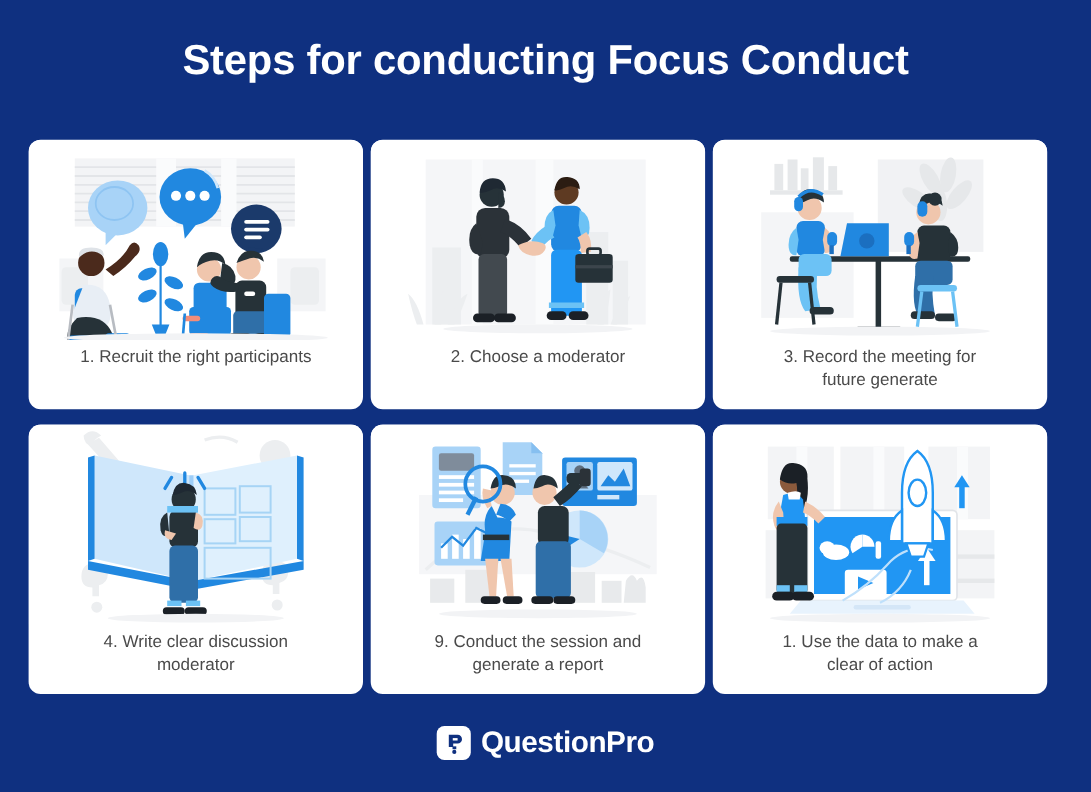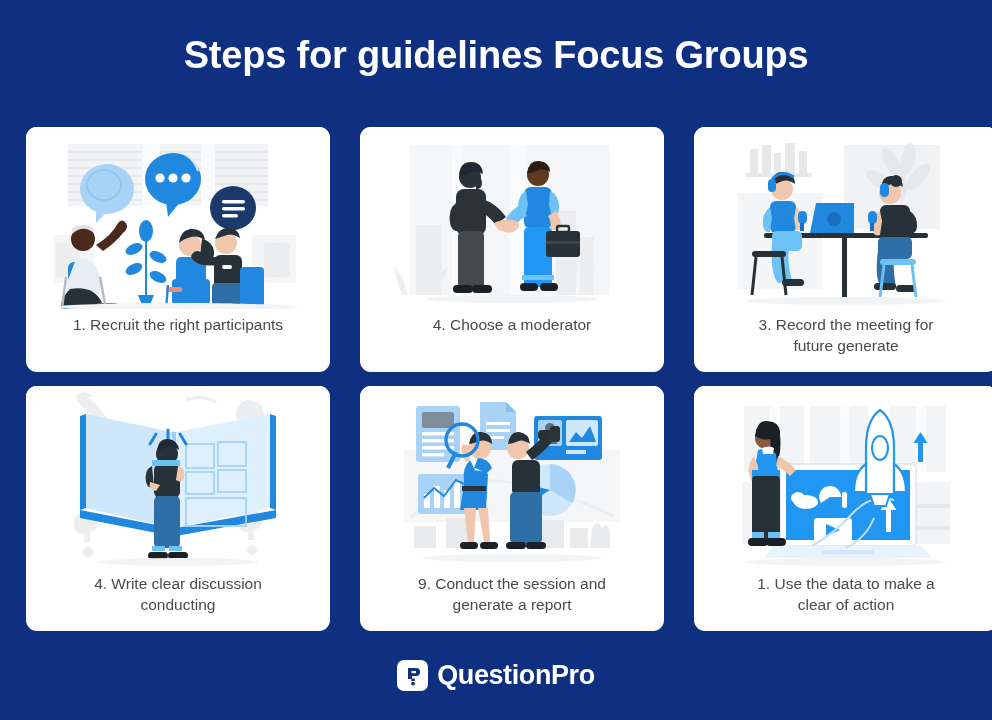--- a/index.html
+++ b/index.html
@@ -24,21 +24,21 @@
     letter-spacing: -0.2px;
     white-space: nowrap;
   }
   .grid {
     position: absolute;
     top: 127px; left: 26px;
     width: 940px;
     display: grid;
     grid-template-columns: repeat(3, 304px);
     grid-template-rows: 245px 245px;
-    gap: 14px 30px;
+    gap: 14px 7px;
   }
   .card {
     background: #ffffff;
     border-radius: 11px;
     position: relative;
     overflow: hidden;
     display: flex;
     flex-direction: column;
   }
   .illus {
@@ -83,21 +83,21 @@
     font-size: 27px;
     font-weight: 600;
     letter-spacing: -0.4px;
   }
 </style>
 </head>
 <body>
 
 <div class="page">
 
-  <div class="title">Steps for guidelines Focus Groups</div>
+  <div class="title">Steps for conducting Focus Conduct</div>
 
   <div class="grid">
 
     <div class="card">
       <div class="illus">
         <svg viewBox="0 0 304 182" xmlns="http://www.w3.org/2000/svg">
           <rect x="0" y="0" width="304" height="182" fill="#ffffff"></rect>
 
           <rect x="42" y="17" width="200" height="62" fill="#f3f4f6"></rect>
           <g stroke="#e3e5e8" stroke-width="1.6">
@@ -245,21 +245,21 @@
             <rect x="197" y="99" width="12" height="6" rx="2" fill="none" stroke="#263238" stroke-width="2.4"></rect>
             <rect x="186" y="114" width="34" height="3" fill="#3c454c"></rect>
           </g>
 
           <path d="M134 96 q12 -6 22 -2 q5 2 2 7 q-4 6 -13 4 q-9 -2 -11 -9 z" fill="#f0c6ad"></path>
           <ellipse cx="152" cy="172" rx="86" ry="4" fill="#f2f3f5"></ellipse>
         </svg>
       </div>
       <div class="caption">
         <span>
-          <span>4. Choose a moderator</span>
+          <span>2. Choose a moderator</span>
         </span>
       </div>
     </div>
 
     <div class="card">
       <div class="illus">
         <svg viewBox="0 0 304 182" xmlns="http://www.w3.org/2000/svg">
           <rect x="0" y="0" width="304" height="182" fill="#ffffff"></rect>
 
           <rect x="44" y="66" width="84" height="96" fill="#f4f5f7"></rect>
@@ -394,21 +394,21 @@
             <rect x="143" y="160" width="13" height="5" fill="#6cc2f5"></rect>
             <rect x="122" y="166" width="20" height="7" rx="3.5" fill="#1b2026"></rect>
             <rect x="142" y="166" width="20" height="7" rx="3.5" fill="#1b2026"></rect>
           </g>
           <ellipse cx="152" cy="176" rx="80" ry="4" fill="#f2f3f5"></ellipse>
         </svg>
       </div>
       <div class="caption">
         <span>
           <span>4. Write clear discussion</span>
-          <span>conducting</span>
+          <span>moderator</span>
         </span>
       </div>
     </div>
 
     <div class="card">
       <div class="illus">
         <svg viewBox="0 0 304 182" xmlns="http://www.w3.org/2000/svg">
           <rect x="0" y="0" width="304" height="182" fill="#ffffff"></rect>
 
           <rect x="44" y="64" width="216" height="72" fill="#f5f6f8"></rect>

